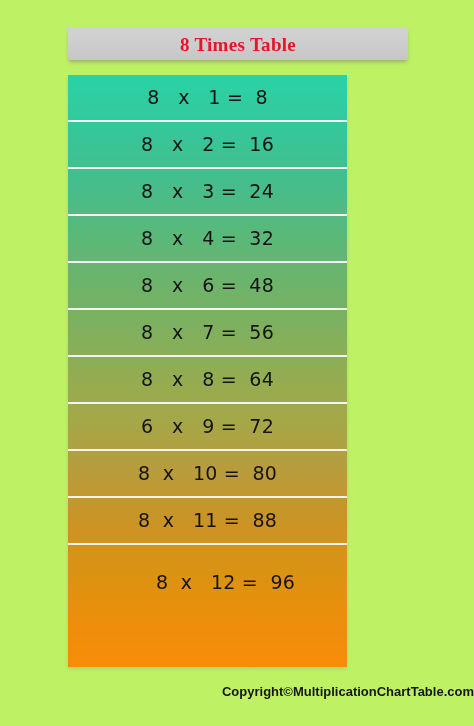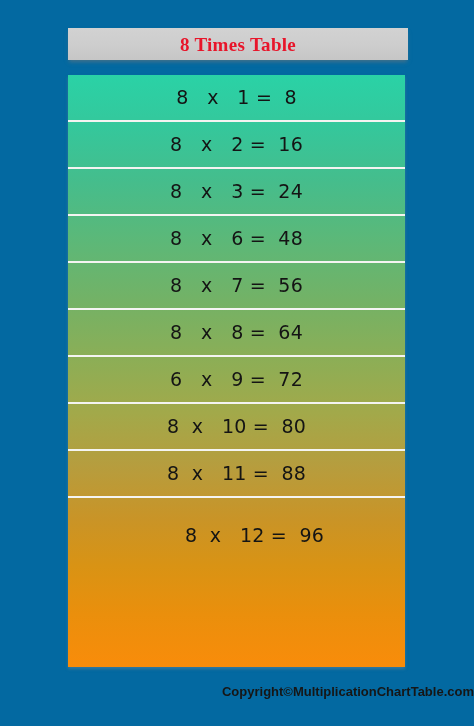--- a/index.html
+++ b/index.html
@@ -11,21 +11,21 @@
     height: 726px;
     background: #ffffff;
     font-family: "Liberation Sans", sans-serif;
     overflow: hidden;
   }
 
   .page {
     position: relative;
     width: 474px;
     height: 726px;
-    background: #0369a1;
+    background: #bef264;
   }
 
   
   .header-banner {
     position: absolute;
     left: 68px;
     top: 28px;
     width: 340px;
     height: 32px;
     background: linear-gradient(180deg, #d2d2d2 0%, #cdcdcd 55%, #c6c6c6 100%);
@@ -42,21 +42,21 @@
     letter-spacing: 0.3px;
     line-height: 1;
     white-space: nowrap;
   }
 
   
   .table-wrap {
     position: absolute;
     left: 68px;
     top: 75px;
-    width: 337px;
+    width: 279px;
     height: 592px;
     background: linear-gradient(
         180deg,
         #2ad2a6   0%,
         #35c79b   9%,
         #45bd8c  18%,
         #5cb878  28%,
         #73b266  38%,
         #8cae56  48%,
         #a2a94a  57%,
@@ -125,20 +125,23 @@
     <div class="t-row">
       <span class="eq">8   x   1 =  8</span>
     </div>
     <div class="t-row">
       <span class="eq">8   x   2 =  16</span>
     </div>
     <div class="t-row">
       <span class="eq">8   x   3 =  24</span>
     </div>
     <div class="t-row">
+      <span class="eq">8   x   4 =  32</span>
+    </div>
+    <div class="t-row">
       <span class="eq">8   x   6 =  48</span>
     </div>
     <div class="t-row">
       <span class="eq">8   x   7 =  56</span>
     </div>
     <div class="t-row">
       <span class="eq">8   x   8 =  64</span>
     </div>
     <div class="t-row">
       <span class="eq">6   x   9 =  72</span>

